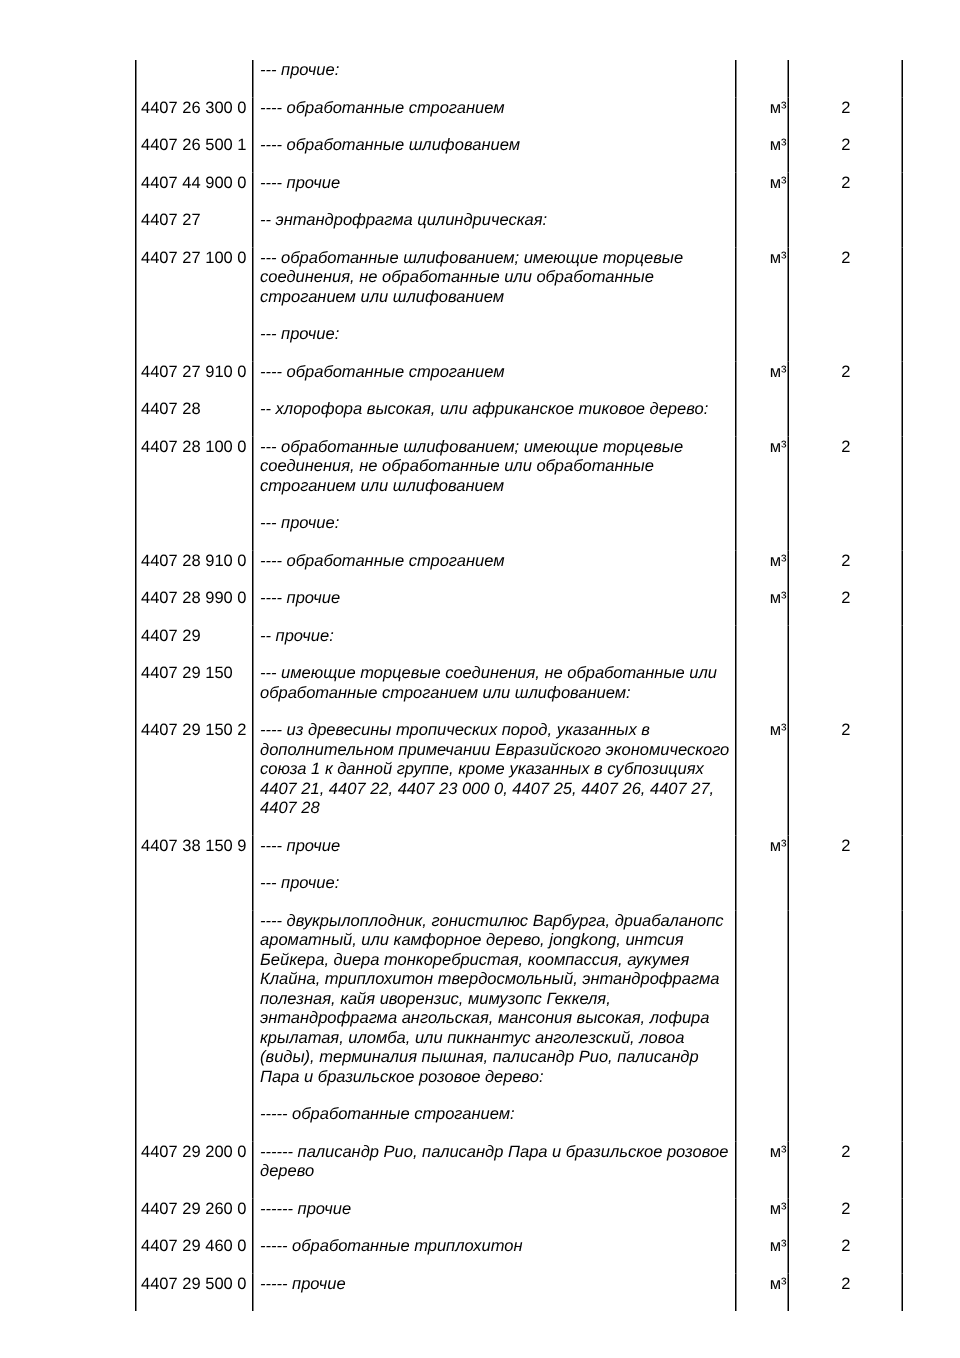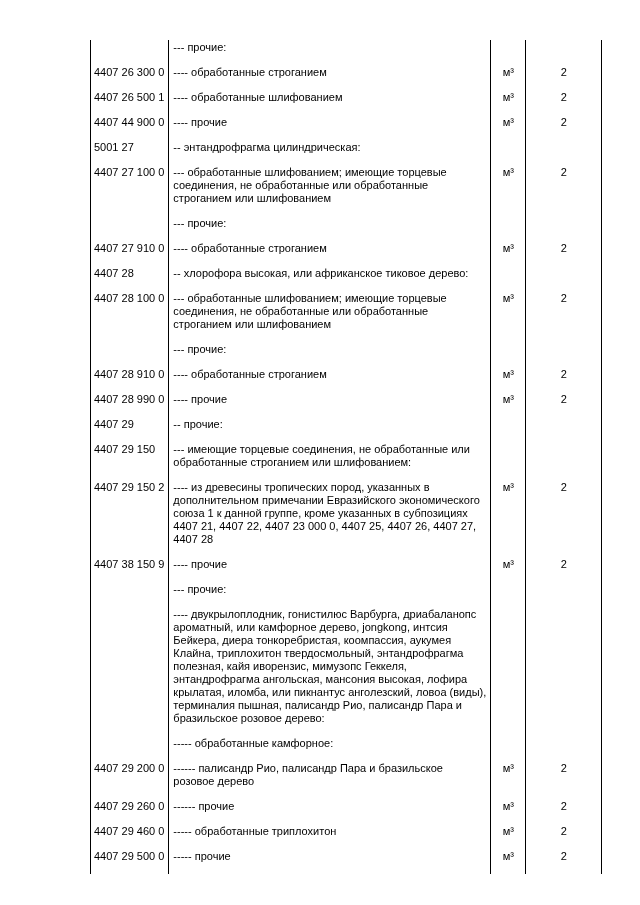--- a/index.html
+++ b/index.html
@@ -38,24 +38,25 @@
     box-sizing: border-box;
     word-wrap: break-word;
   }
   .cell.code {
     width: 78px;
     padding-left: 3px;
     white-space: nowrap;
   }
   .cell.desc {
     width: 322px;
+    font-style: italic;
   }
   .cell.unit {
     width: 35px;
-    text-align: center;
+    text-align: right;
     padding-left: 1px;
     padding-right: 1px;
   }
   .cell.rate {
     width: 76px;
     text-align: center;
   }
 </style>
 </head>
 <body>
@@ -84,21 +85,21 @@
   </div>
 
   <div class="trow">
     <div class="cell code">4407 44 900 0</div>
     <div class="cell desc">---- прочие</div>
     <div class="cell unit">м³</div>
     <div class="cell rate">2</div>
   </div>
 
   <div class="trow">
-    <div class="cell code">5001 27</div>
+    <div class="cell code">4407 27</div>
     <div class="cell desc">-- энтандрофрагма цилиндрическая:</div>
     <div class="cell unit"></div>
     <div class="cell rate"></div>
   </div>
 
   <div class="trow">
     <div class="cell code">4407 27 100 0</div>
     <div class="cell desc">--- обработанные шлифованием; имеющие торцевые соединения, не обработанные или обработанные строганием или шлифованием</div>
     <div class="cell unit">м³</div>
     <div class="cell rate">2</div>
@@ -191,21 +192,21 @@
 
   <div class="trow">
     <div class="cell code"></div>
     <div class="cell desc">---- двукрылоплодник, гонистилюс Варбурга, дриабаланопс ароматный, или камфорное дерево, jongkong, интсия Бейкера, диера тонкоребристая, коомпассия, аукумея Клайна, триплохитон твердосмольный, энтандрофрагма полезная, кайя иворензис, мимузопс Геккеля, энтандрофрагма ангольская, мансония высокая, лофира крылатая, иломба, или пикнантус анголезский, ловоа (виды), терминалия пышная, палисандр Рио, палисандр Пара и бразильское розовое дерево:</div>
     <div class="cell unit"></div>
     <div class="cell rate"></div>
   </div>
 
   <div class="trow">
     <div class="cell code"></div>
-    <div class="cell desc">----- обработанные камфорное:</div>
+    <div class="cell desc">----- обработанные строганием:</div>
     <div class="cell unit"></div>
     <div class="cell rate"></div>
   </div>
 
   <div class="trow">
     <div class="cell code">4407 29 200 0</div>
     <div class="cell desc">------ палисандр Рио, палисандр Пара и бразильское розовое дерево</div>
     <div class="cell unit">м³</div>
     <div class="cell rate">2</div>
   </div>

